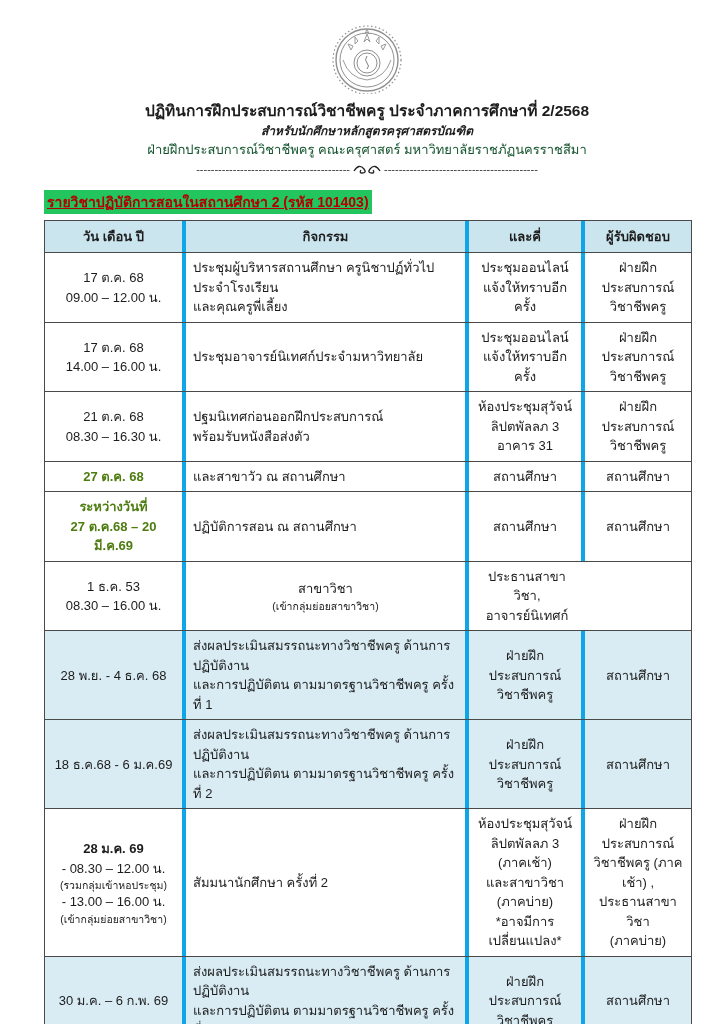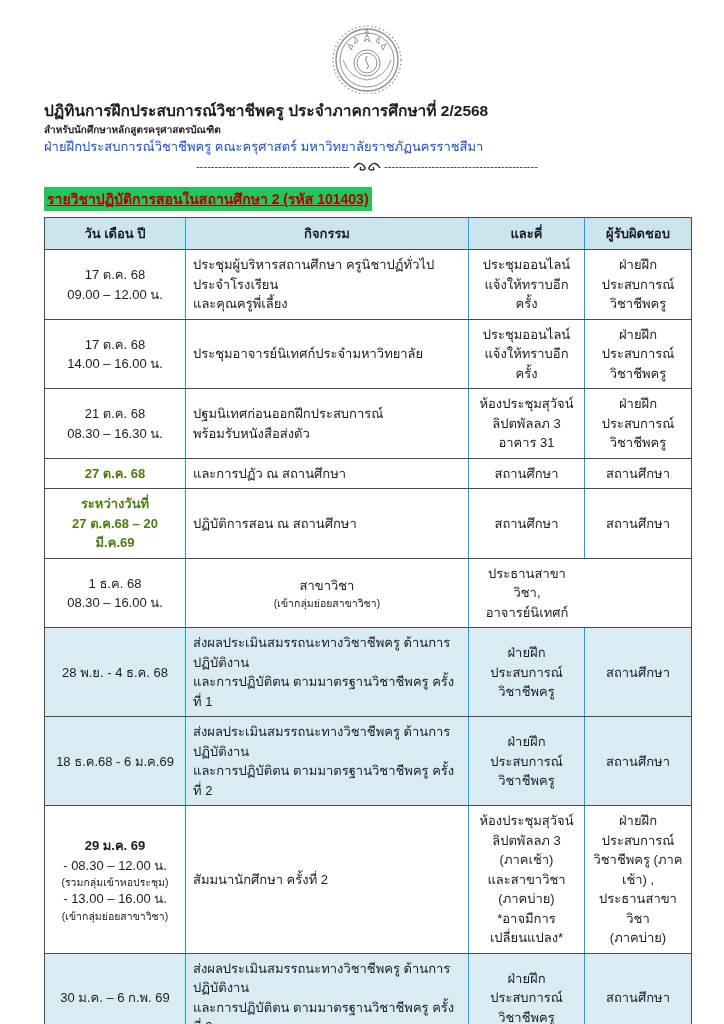--- a/index.html
+++ b/index.html
@@ -5,37 +5,37 @@
   html,body{margin:0;padding:0;background:#ffffff;}
   .page{
     width:724px;height:1024px;box-sizing:border-box;
     background:#ffffff;
     font-family:"Liberation Sans","DejaVu Sans",sans-serif;
     color:#1c1c1c;
     padding:22px 34px 0 44px;
     position:relative;
     overflow:hidden;
   }
-  .doc-header{}
+  .doc-header{text-align:center;}
   .seal{display:block;margin:0 auto 6px auto;}
   .title{font-size:15.5px;font-weight:bold;line-height:1.45;}
-  .subtitle{font-size:10px;font-weight:bold;line-height:1.5;}
-  .dept{font-size:13px;line-height:1.55;color:#1d4ed8;}
+  .subtitle{font-size:12px;font-weight:bold;line-height:1.5;font-style:italic;}
+  .dept{font-size:13px;line-height:1.55;color:#14532d;}
   .divider{font-size:11px;color:#333;letter-spacing:0;line-height:1.2;
     display:flex;align-items:center;justify-content:center;gap:2px;margin-top:2px;}
   .divider .dash{white-space:nowrap;overflow:hidden;}
   .section-title{
     display:inline-block;margin:14px 0 6px 0;
     background:#22c55e;color:#b30000;font-weight:bold;font-size:14px;
     text-decoration:underline;padding:1px 3px;
   }
   
   .tbl{border:1px solid #4a4a4a;border-bottom:none;width:646px;font-size:13px;}
   .trow{display:grid;grid-template-columns:141px 1fr 116px 106px;border-bottom:1px solid #4a4a4a;}
-  .cell{border-right:1px solid #0ea5e9;padding:5px 7px;line-height:1.5;
+  .cell{border-right:4px solid #0ea5e9;padding:5px 7px;line-height:1.5;
     display:flex;flex-direction:column;justify-content:center;white-space:pre-line;}
   .cell:last-child{border-right:none;}
   .c-date,.c-loc,.c-own{text-align:center;align-items:center;}
   .c-act{text-align:left;}
   .thead .cell{background:#cbe5ee;font-weight:bold;text-align:center;align-items:center;padding:6px 4px;}
   .blue .cell{background:#d9ecf4;}
   .red{color:#4d7c0f;font-weight:bold;}
   .xs{font-size:10.5px;font-weight:normal;line-height:1.35;}
   .bold{font-weight:bold;}
 </style>
@@ -117,35 +117,35 @@
       <div class="cell c-act">ปฐมนิเทศก่อนออกฝึกประสบการณ์
 พร้อมรับหนังสือส่งตัว</div>
       <div class="cell c-loc">ห้องประชุมสุวัจน์
 ลิปตพัลลภ 3 อาคาร 31</div>
       <div class="cell c-own">ฝ่ายฝึกประสบการณ์
 วิชาชีพครู</div>
     </div>
 
     <div class="trow">
       <div class="cell c-date red">27 ต.ค. 68</div>
-      <div class="cell c-act">และการปฏัว ณ สถานศึกษา</div>
+      <div class="cell c-act">และสาขาวัว ณ สถานศึกษา</div>
       <div class="cell c-loc">สถานศึกษา</div>
       <div class="cell c-own">สถานศึกษา</div>
     </div>
 
     <div class="trow">
       <div class="cell c-date red">ระหว่างวันที่
 27 ต.ค.68 – 20 มี.ค.69</div>
       <div class="cell c-act">ปฏิบัติการสอน ณ สถานศึกษา</div>
       <div class="cell c-loc">สถานศึกษา</div>
       <div class="cell c-own">สถานศึกษา</div>
     </div>
 
     <div class="trow">
-      <div class="cell c-date">1 ธ.ค. 68
+      <div class="cell c-date">1 ธ.ค. 53
 08.30 – 16.00 น.</div>
       <div class="cell c-loc">
         <span>สาขาวิชา</span>
         <span class="xs">(เข้ากลุ่มย่อยสาขาวิชา)</span>
       </div>
       <div class="cell c-own">ประธานสาขาวิชา,
 อาจารย์นิเทศก์</div>
     </div>
 
     <div class="trow blue">
@@ -161,21 +161,21 @@
       <div class="cell c-date">18 ธ.ค.68 - 6 ม.ค.69</div>
       <div class="cell c-act">ส่งผลประเมินสมรรถนะทางวิชาชีพครู ด้านการปฏิบัติงาน
 และการปฏิบัติตน ตามมาตรฐานวิชาชีพครู ครั้งที่ 2</div>
       <div class="cell c-loc">ฝ่ายฝึกประสบการณ์
 วิชาชีพครู</div>
       <div class="cell c-own">สถานศึกษา</div>
     </div>
 
     <div class="trow">
       <div class="cell c-date">
-        <span class="bold">29 ม.ค. 69</span>
+        <span class="bold">28 ม.ค. 69</span>
         <span>- 08.30 – 12.00 น.</span>
         <span class="xs">(รวมกลุ่มเข้าหอประชุม)</span>
         <span>- 13.00 – 16.00 น.</span>
         <span class="xs">(เข้ากลุ่มย่อยสาขาวิชา)</span>
       </div>
       <div class="cell c-act">สัมมนานักศึกษา  ครั้งที่ 2</div>
       <div class="cell c-loc">ห้องประชุมสุวัจน์
 ลิปตพัลลภ 3 (ภาคเช้า)
 และสาขาวิชา  (ภาคบ่าย)
 *อาจมีการเปลี่ยนแปลง*</div>

